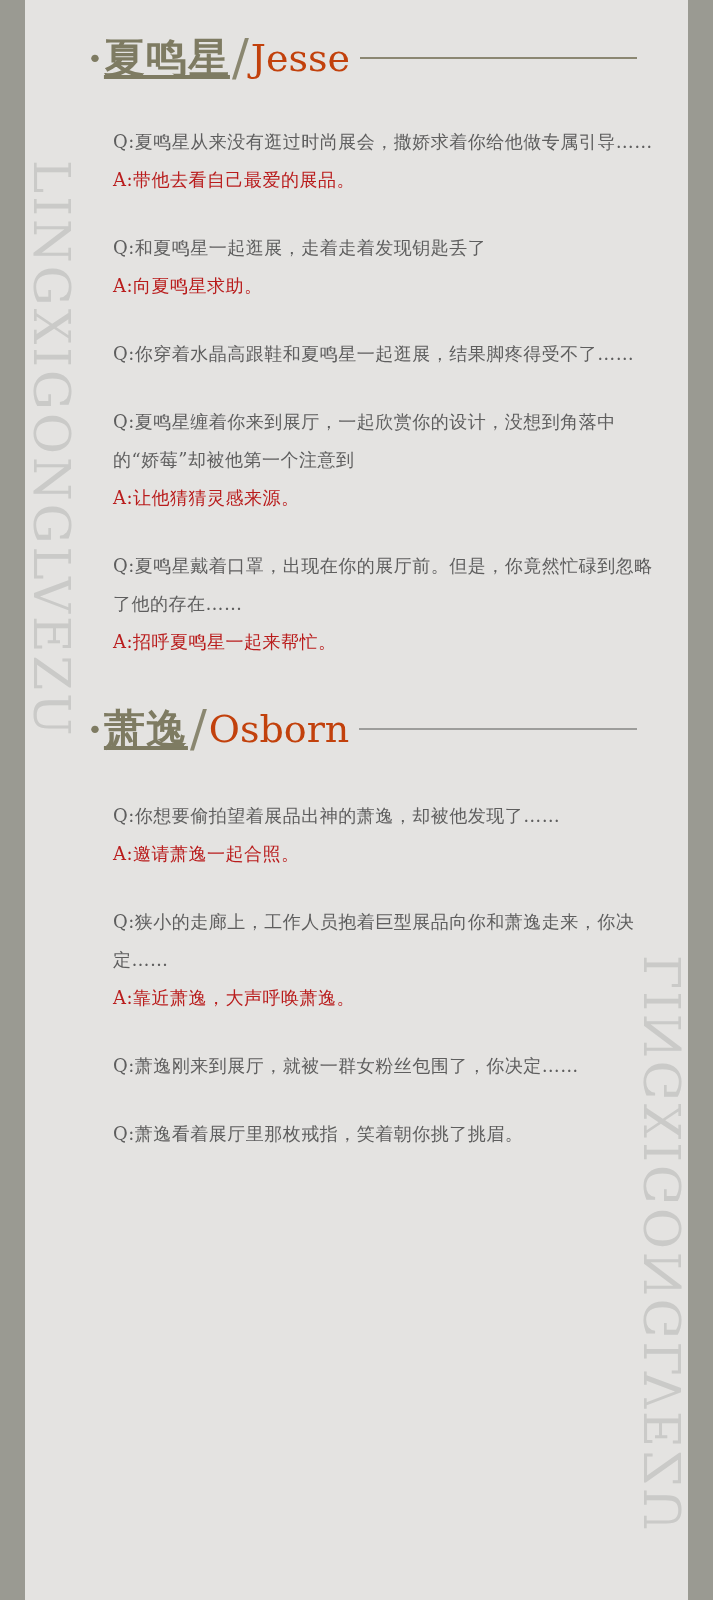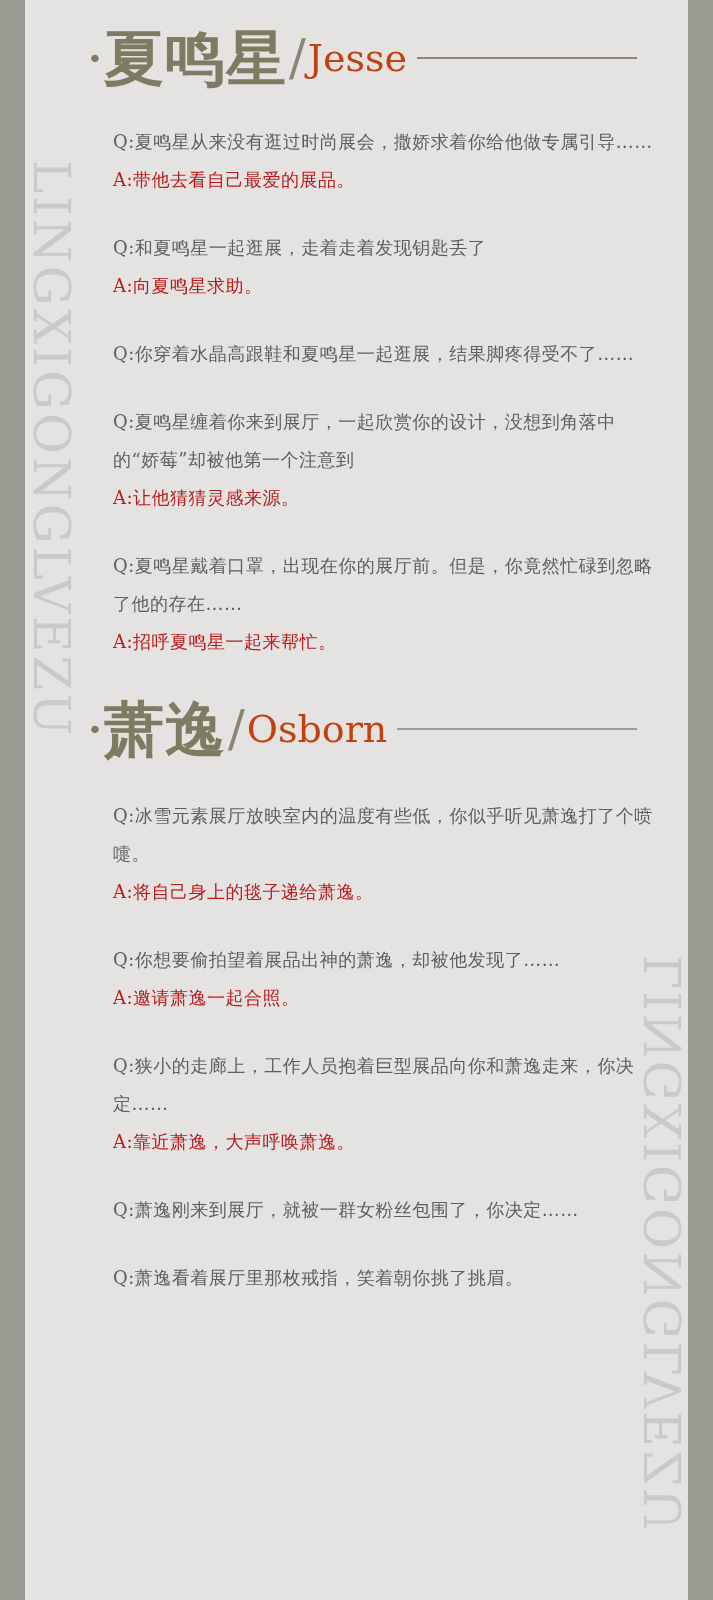--- a/index.html
+++ b/index.html
@@ -37,21 +37,21 @@
     display:flex;
     align-items:center;
     height:56px;
     margin-left:-25px;
     margin-bottom:37px;
     padding-right:16px;
     color:#7e7b62;
     white-space:nowrap;
   }
   .section-header .bullet{font-size:40px;font-weight:bold;margin-right:2px;line-height:1;}
-  .section-header .name-cn{font-size:60px;font-weight:bold;line-height:1;letter-spacing:1px;}
+  .section-header .name-cn{font-size:41px;font-weight:bold;line-height:1;letter-spacing:1px;text-decoration:underline;}
   .section-header .slash{font-size:50px;font-weight:200;line-height:1;margin:0 2px;color:#8a8770;}
   .section-header .name-en{font-size:38px;line-height:1;color:#c2410c;}
   .section-header .rule{flex:1;height:0;border-top:2px solid #8b8772;margin-left:10px;}
   .section-osborn .section-header{margin-top:40px;margin-bottom:40px;}
   .section-osborn .rule{border-top-color:#9d9d9b;}
   .qa{margin-bottom:30px;}
   .qa p{margin:0;font-size:18px;line-height:38px;font-weight:normal;letter-spacing:0.5px;}
   .qa .question{color:#5e5e5e;}
   .qa .answer{color:#b91c1c;}
 </style>
@@ -101,24 +101,20 @@
     <div class="section section-osborn">
       <div class="section-header">
         <span class="bullet">·</span>
         <span class="name-cn">萧逸</span>
         <span class="slash">/</span>
         <span class="name-en">Osborn</span>
         <span class="rule"></span>
       </div>
 
       <div class="qa">
-        <p class="question">Q:冰雪元素展厅放映室内的温度有些低，你似乎听见萧逸打了个喷嚏。</p>
-        <p class="answer">A:将自己身上的毯子递给萧逸。</p>
-      </div>
-      <div class="qa">
         <p class="question">Q:你想要偷拍望着展品出神的萧逸，却被他发现了……</p>
         <p class="answer">A:邀请萧逸一起合照。</p>
       </div>
       <div class="qa">
         <p class="question">Q:狭小的走廊上，工作人员抱着巨型展品向你和萧逸走来，你决定……</p>
         <p class="answer">A:靠近萧逸，大声呼唤萧逸。</p>
       </div>
       <div class="qa">
         <p class="question">Q:萧逸刚来到展厅，就被一群女粉丝包围了，你决定……</p>
       </div>

